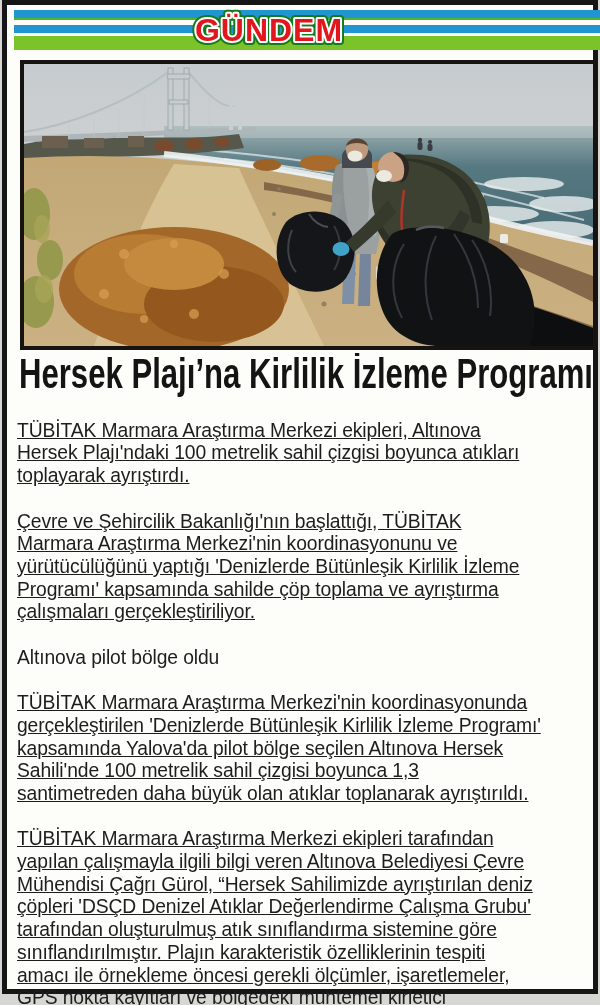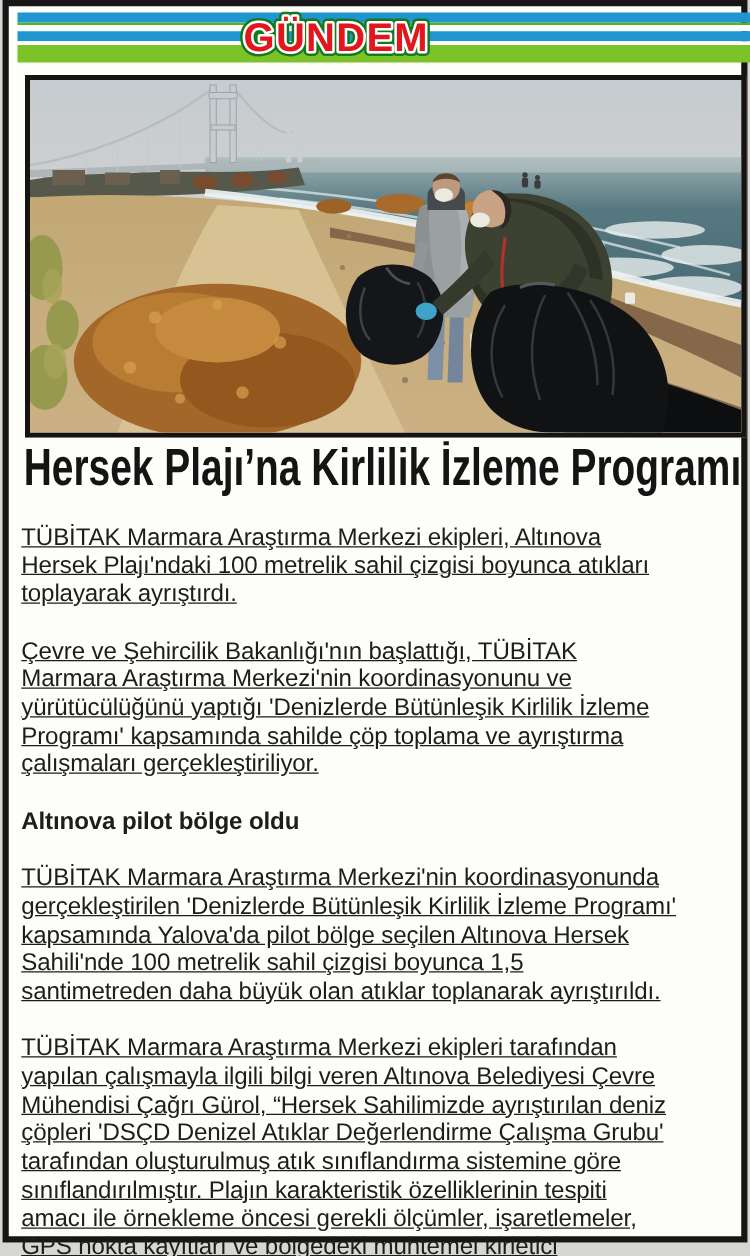--- a/index.html
+++ b/index.html
@@ -28,21 +28,21 @@
   }
   
   .headline-wrap{position:absolute;left:10px;top:348px;width:582px;height:44px;}
   
   .article-body{
     position:absolute;left:10px;top:392px;width:582px;
     font-size:19.3px;line-height:22.7px;color:#1d1d1d;
     letter-spacing:-0.1px;white-space:pre-line;
   }
   .article-body .para{white-space:pre-line;text-decoration:underline;}
-  .article-body .subhead{font-weight:bold;white-space:pre-line;}
+  .article-body .subhead{font-weight:normal;white-space:pre-line;}
 </style>
 </head>
 <body>
 
 <div class="canvas">
   <div class="frame">
 
     <div class="masthead">
       <div class="stripe s-blue1"></div>
       <div class="stripe s-greenline"></div>
@@ -269,21 +269,21 @@
 toplayarak ayrıştırdı.</div>
       <div class="para">Çevre ve Şehircilik Bakanlığı'nın başlattığı, TÜBİTAK
 Marmara Araştırma Merkezi'nin koordinasyonunu ve
 yürütücülüğünü yaptığı 'Denizlerde Bütünleşik Kirlilik İzleme
 Programı' kapsamında sahilde çöp toplama ve ayrıştırma
 çalışmaları gerçekleştiriliyor.</div>
       <div class="subhead">Altınova pilot bölge oldu</div>
       <div class="para">TÜBİTAK Marmara Araştırma Merkezi'nin koordinasyonunda
 gerçekleştirilen 'Denizlerde Bütünleşik Kirlilik İzleme Programı'
 kapsamında Yalova'da pilot bölge seçilen Altınova Hersek
-Sahili'nde 100 metrelik sahil çizgisi boyunca 1,5
+Sahili'nde 100 metrelik sahil çizgisi boyunca 1,3
 santimetreden daha büyük olan atıklar toplanarak ayrıştırıldı.</div>
       <div class="para">TÜBİTAK Marmara Araştırma Merkezi ekipleri tarafından
 yapılan çalışmayla ilgili bilgi veren Altınova Belediyesi Çevre
 Mühendisi Çağrı Gürol, “Hersek Sahilimizde ayrıştırılan deniz
 çöpleri 'DSÇD Denizel Atıklar Değerlendirme Çalışma Grubu'
 tarafından oluşturulmuş atık sınıflandırma sistemine göre
 sınıflandırılmıştır. Plajın karakteristik özelliklerinin tespiti
 amacı ile örnekleme öncesi gerekli ölçümler, işaretlemeler,
 GPS nokta kayıtları ve bölgedeki muhtemel kirletici
 kaynaklarının gözlemi ile kaydı 'Atık İzleme Bölgesi Bilgi

